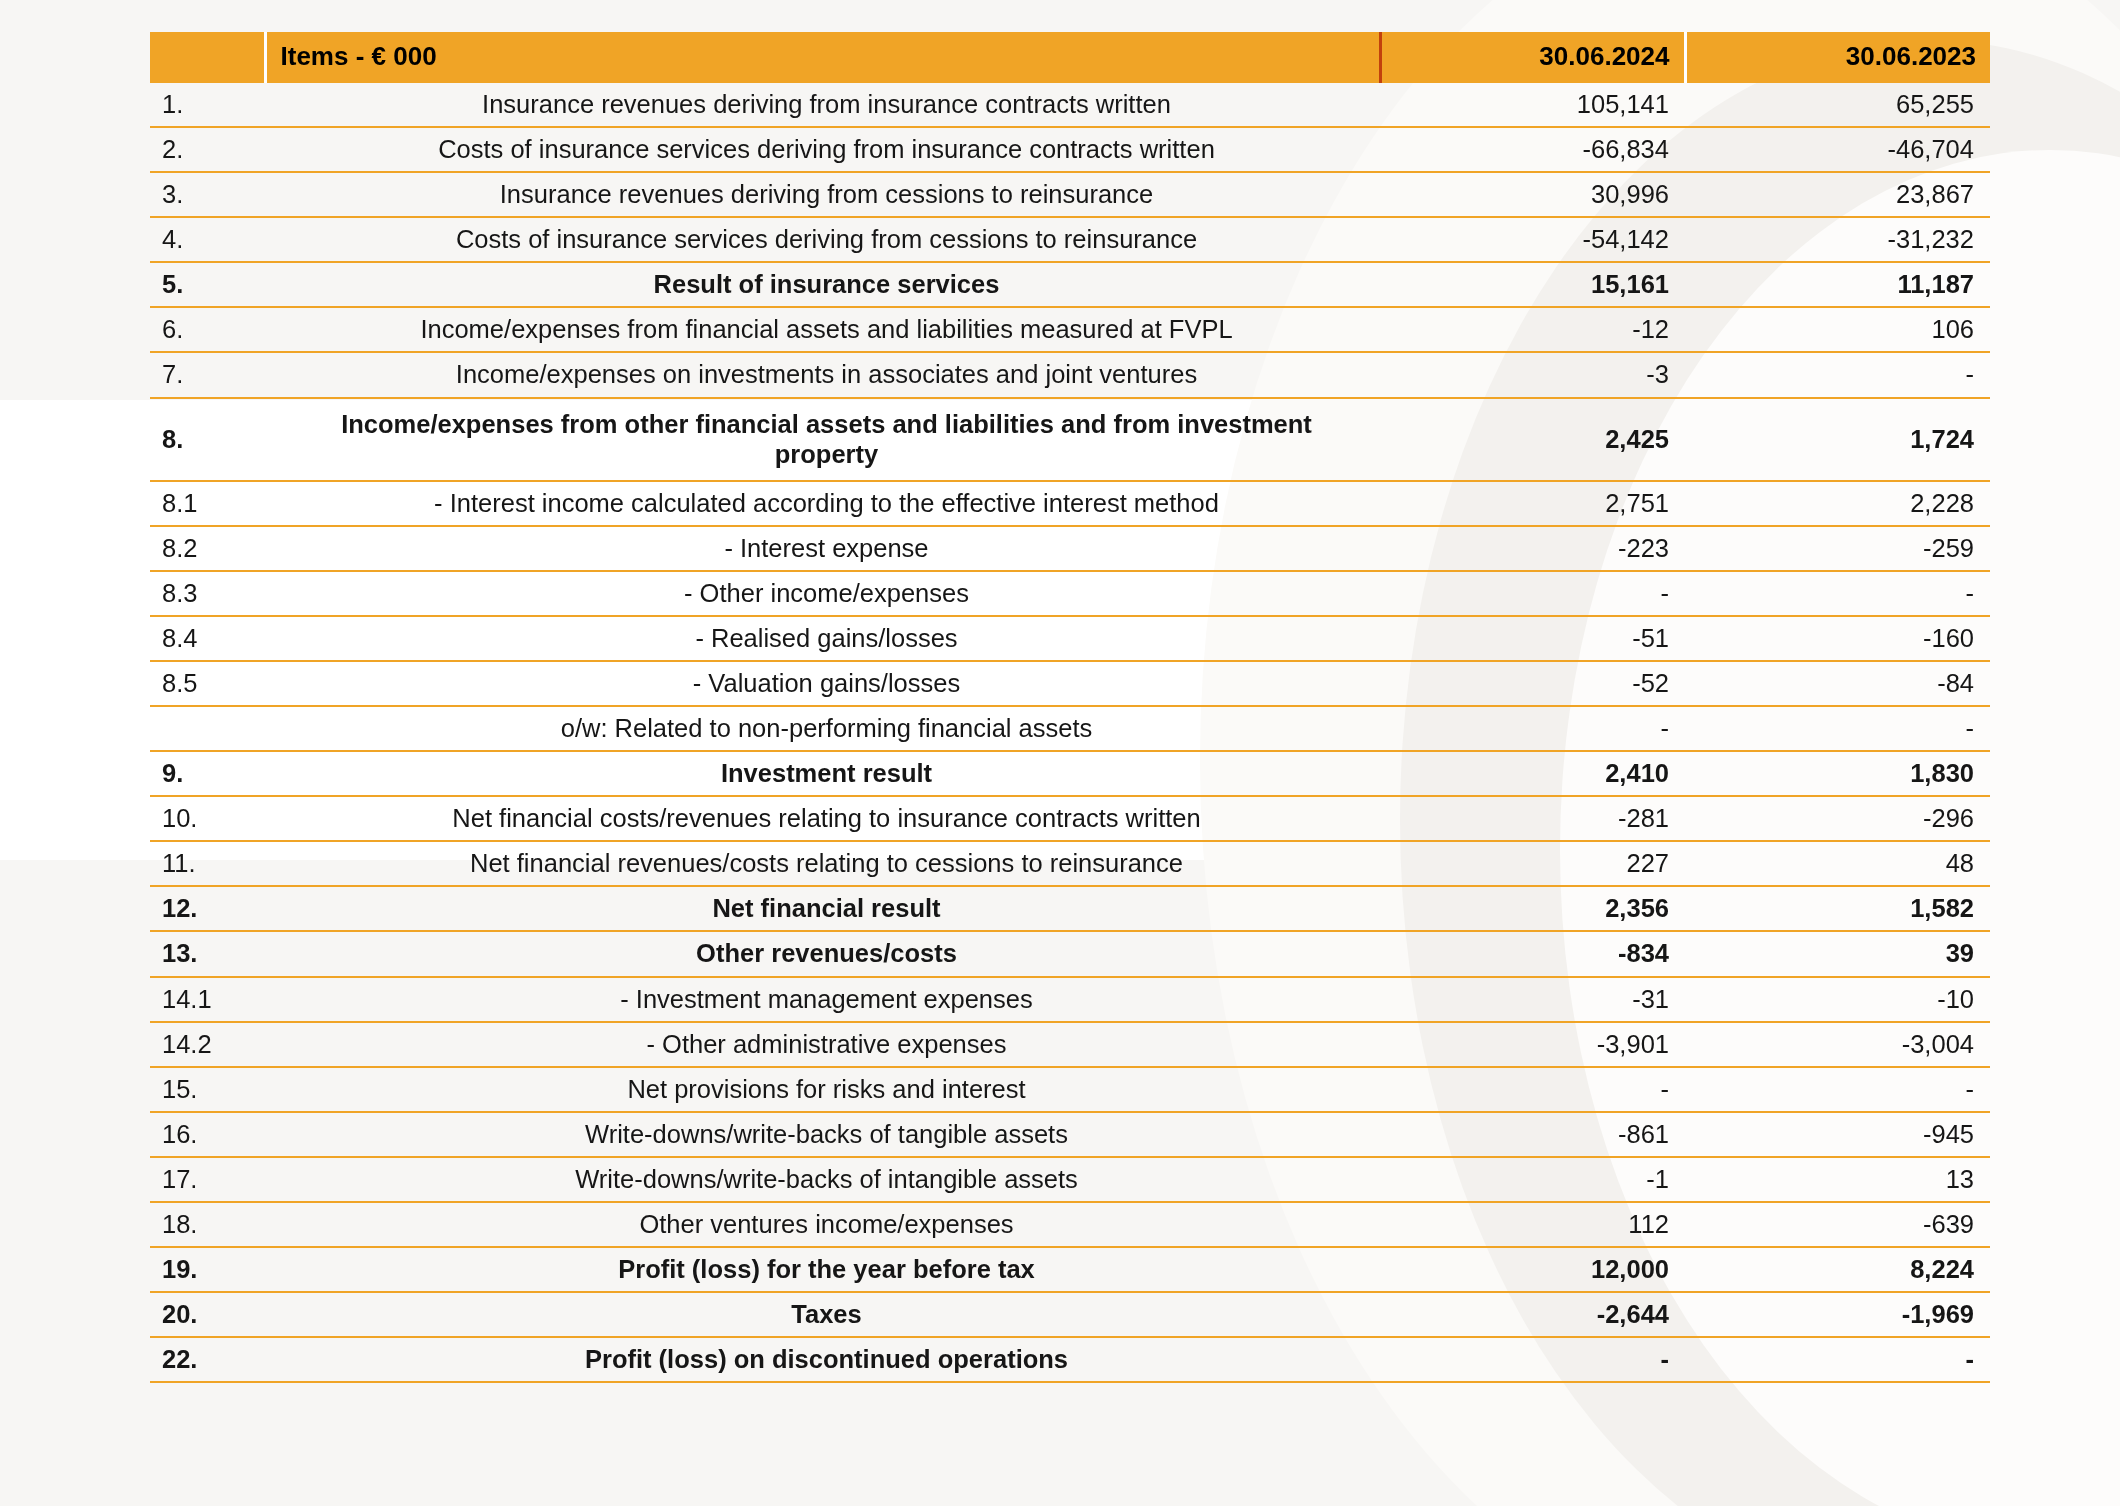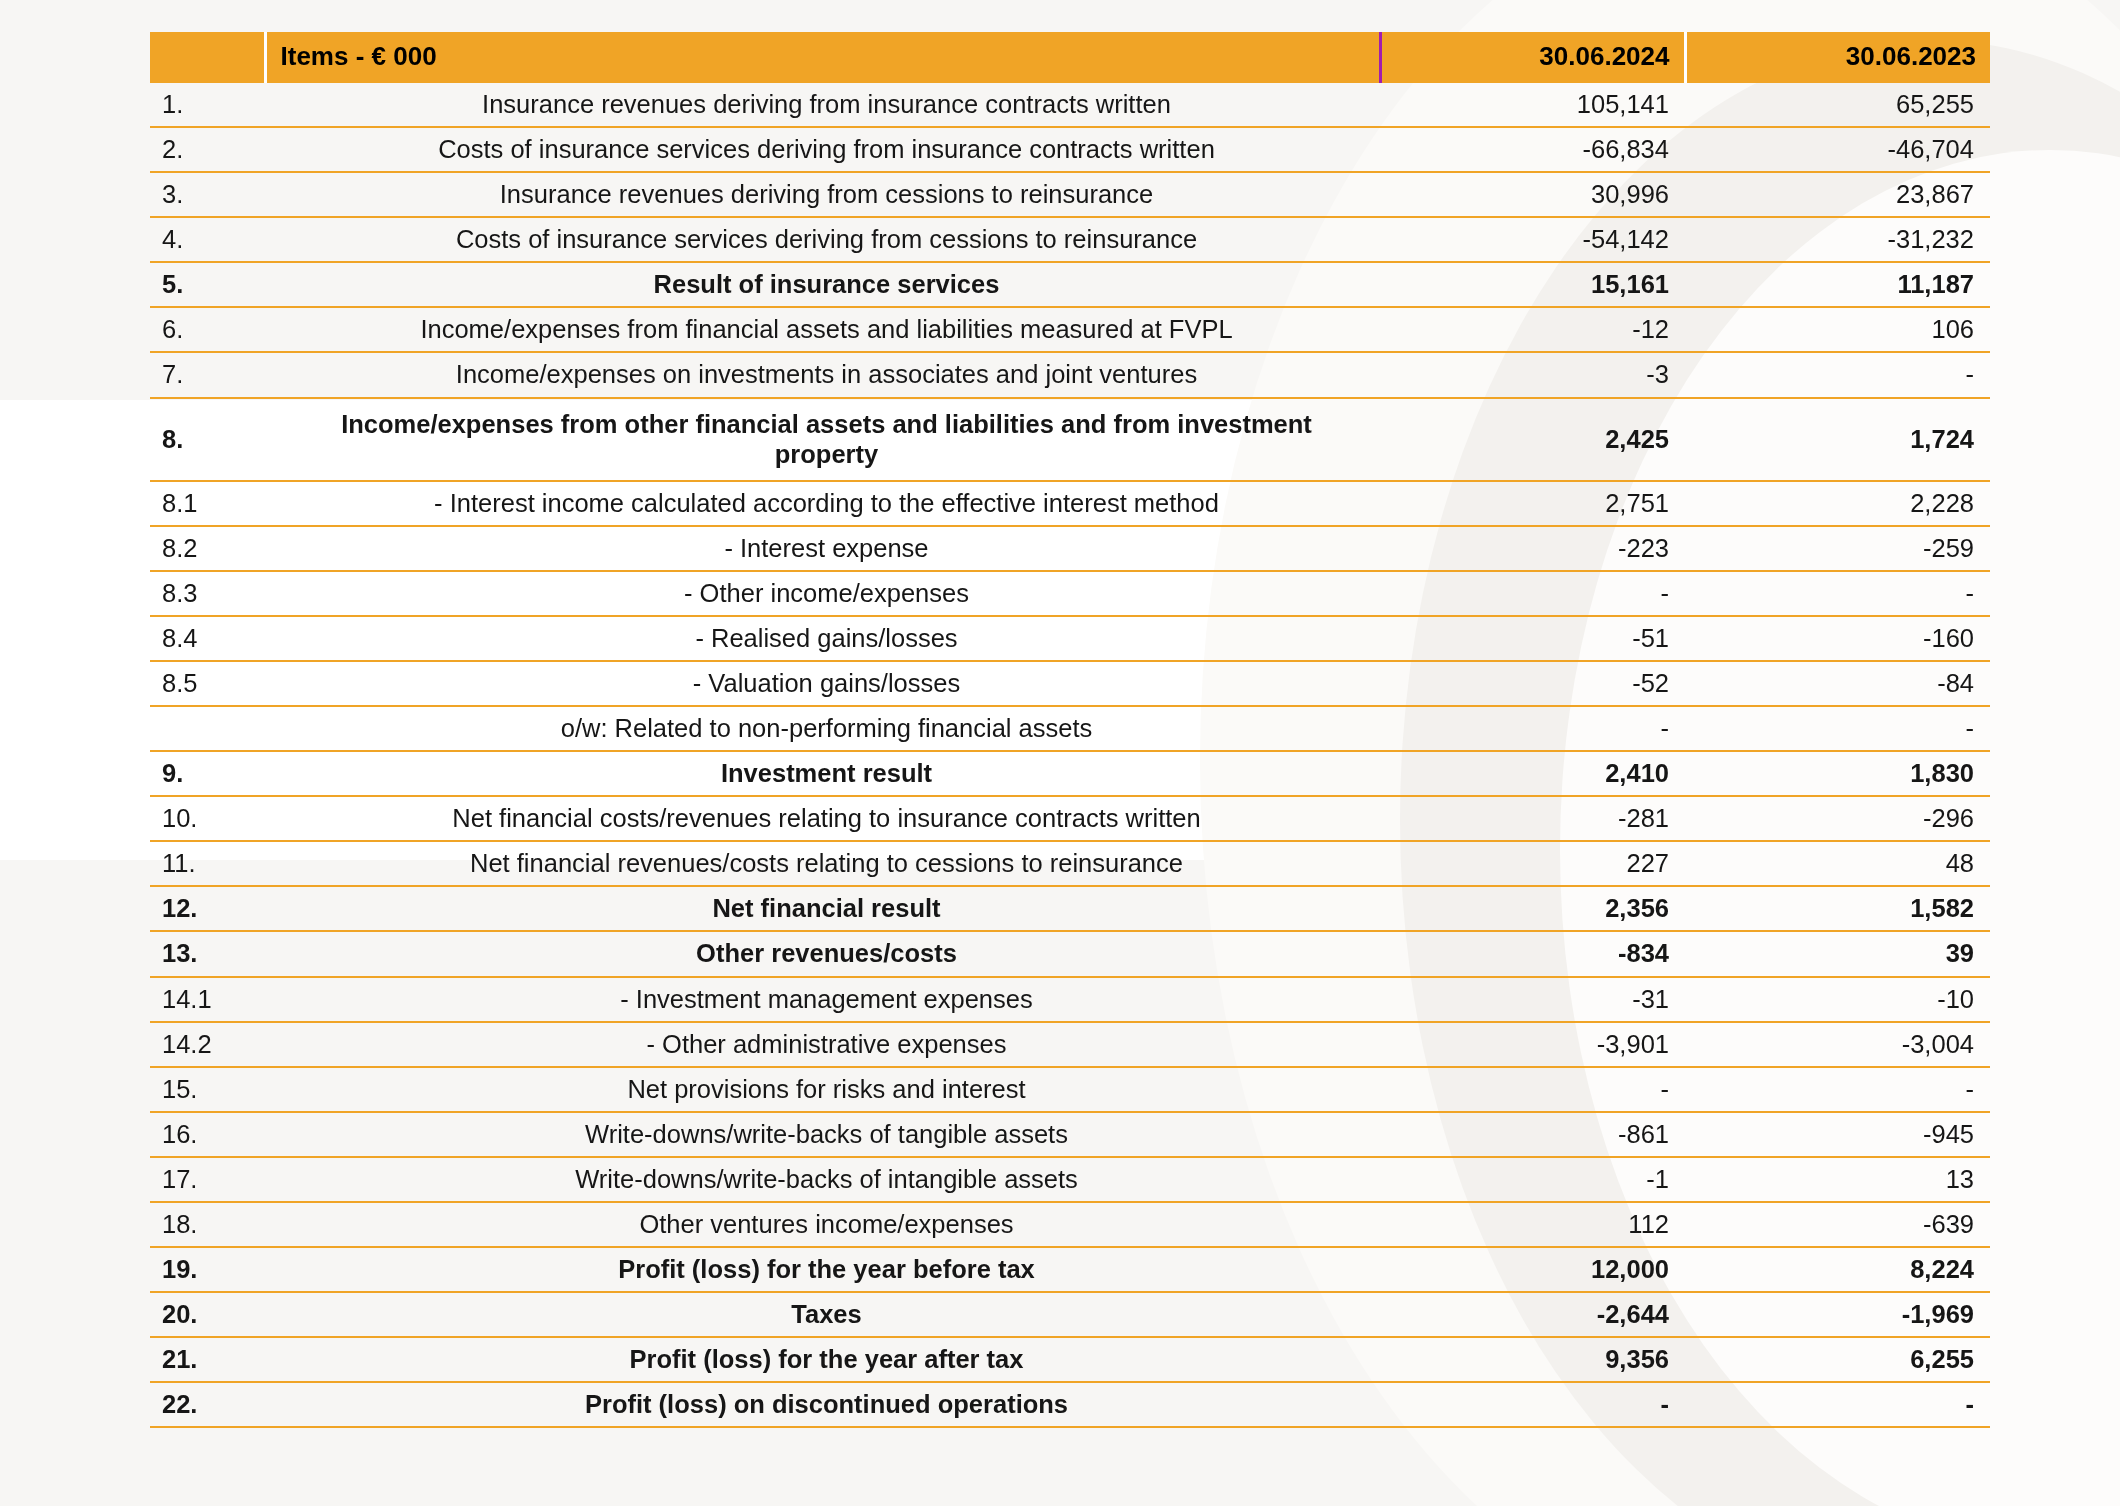--- a/index.html
+++ b/index.html
@@ -81,21 +81,21 @@
     font-size: 26px;
     padding: 9px 14px 11px 14px;
     vertical-align: middle;
   }
   thead th.h-num {
     text-align: left;
     border-right: 3px solid #ffffff;
   }
   thead th.h-item {
     text-align: left;
-    border-right: 3px solid #a21caf;
+    border-right: 3px solid #c2410c;
   }
   thead th.h-val {
     text-align: right;
     padding-left: 14px;
   }
   thead th.h-val.sep {
     border-right: 3px solid #ffffff;
   }
 
   tbody td {
@@ -312,26 +312,20 @@
           <td class="val">12,000</td>
           <td class="val">8,224</td>
         </tr>
         <tr class="bold">
           <td class="num">20.</td>
           <td class="item">Taxes</td>
           <td class="val">-2,644</td>
           <td class="val">-1,969</td>
         </tr>
         <tr class="bold">
-          <td class="num">21.</td>
-          <td class="item">Profit (loss) for the year after tax</td>
-          <td class="val">9,356</td>
-          <td class="val">6,255</td>
-        </tr>
-        <tr class="bold">
           <td class="num">22.</td>
           <td class="item">Profit (loss) on discontinued operations</td>
           <td class="val">-</td>
           <td class="val">-</td>
         </tr>
       </tbody>
   </table>
 </div>
 
 </body></html>

